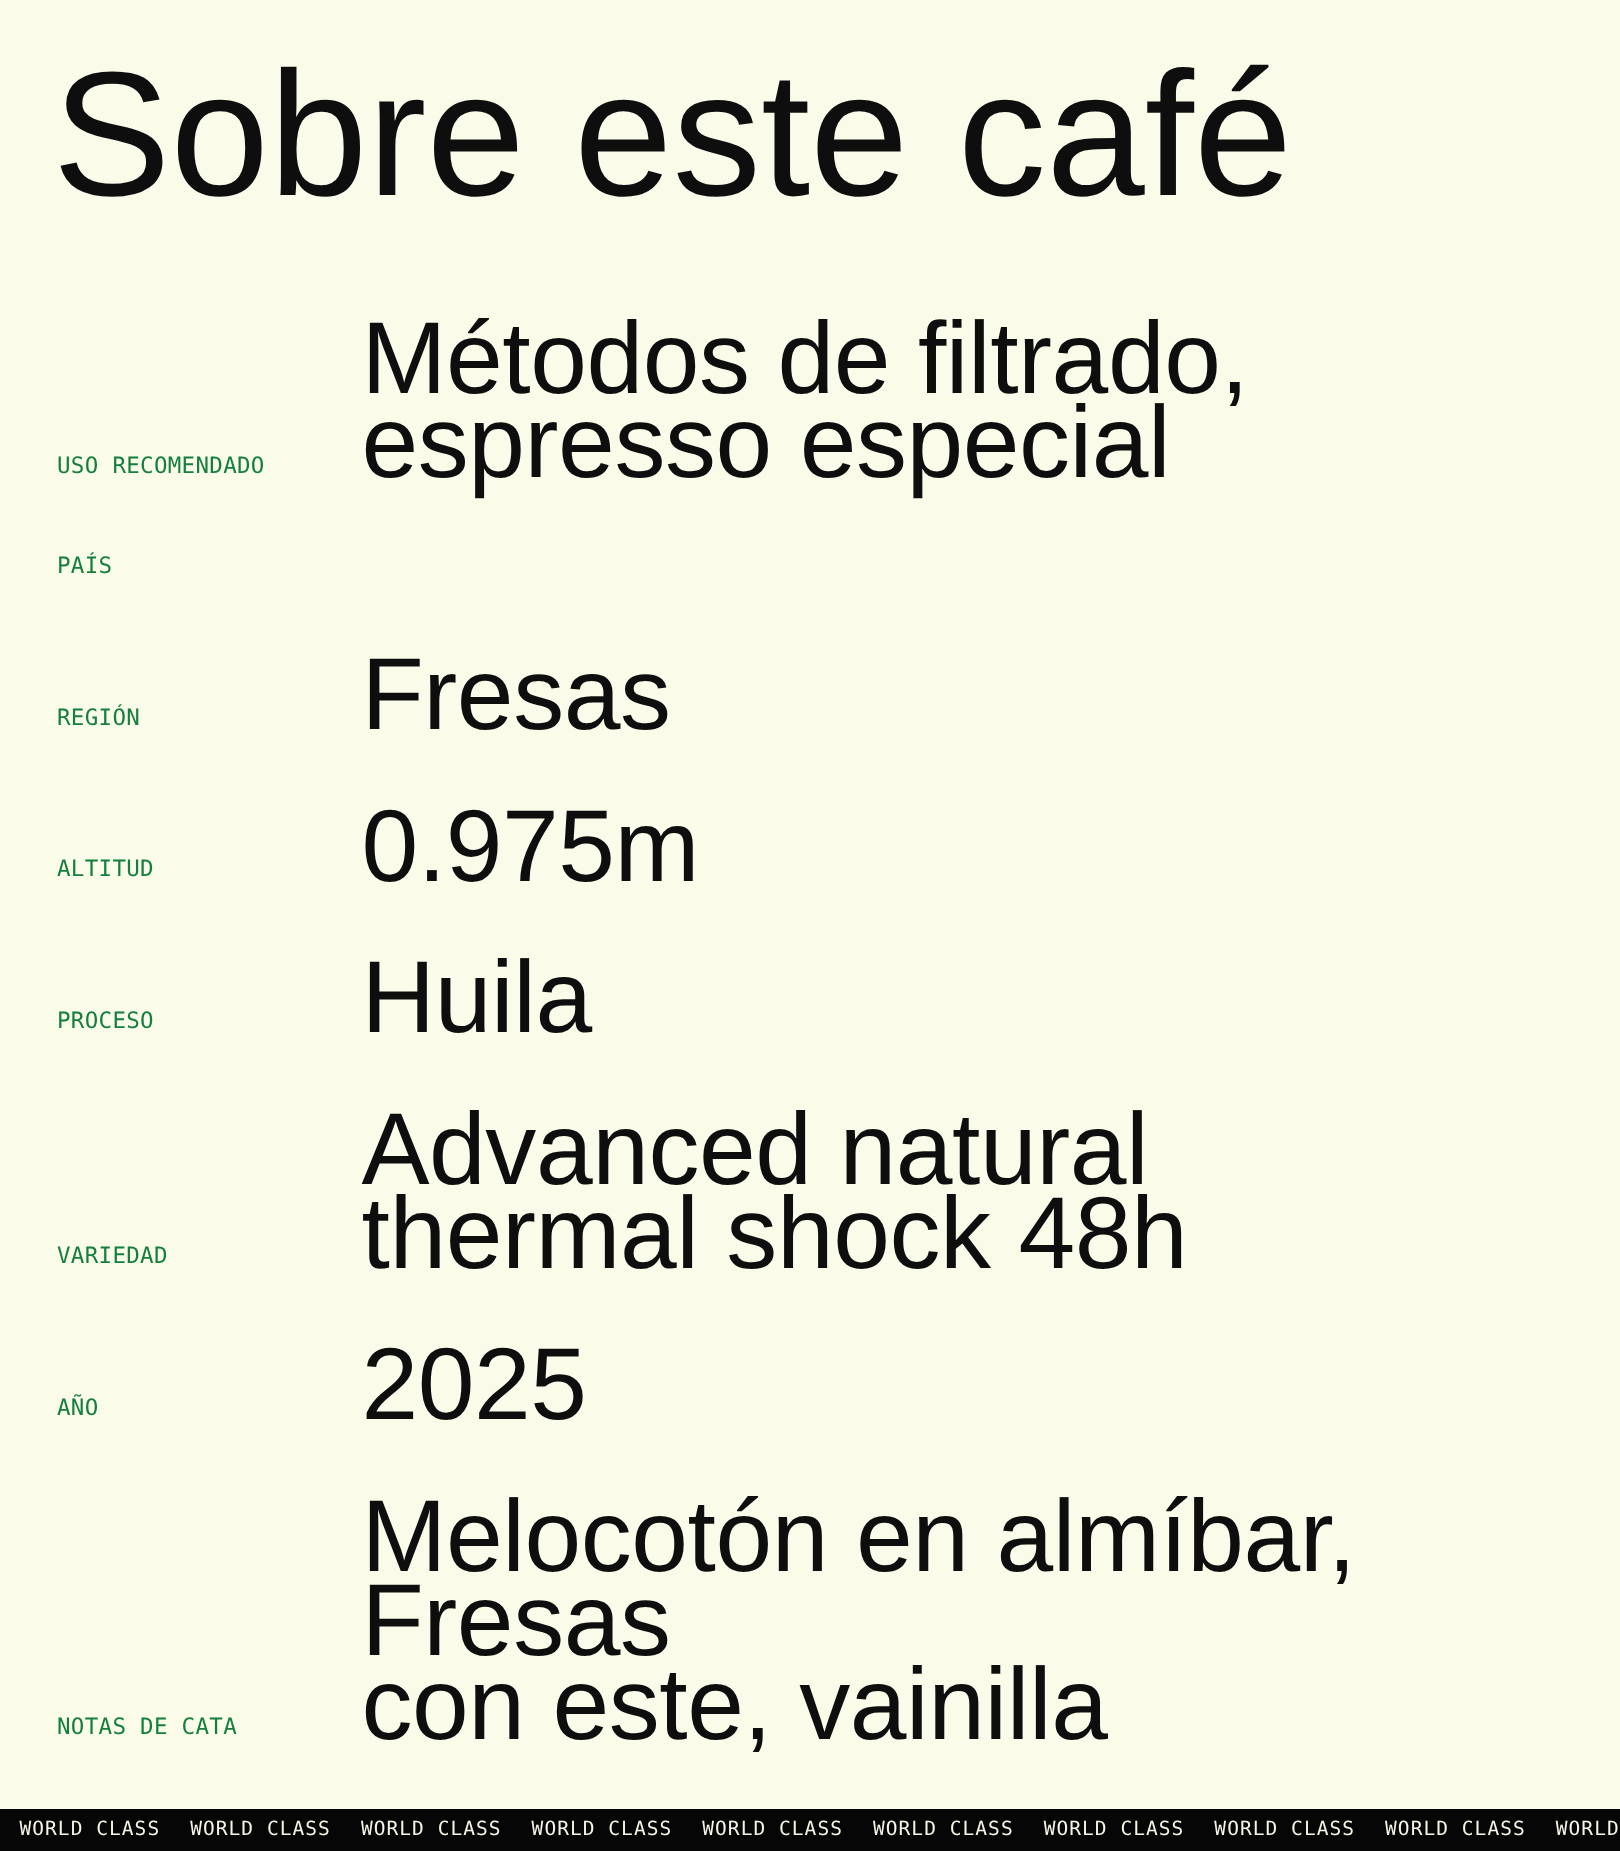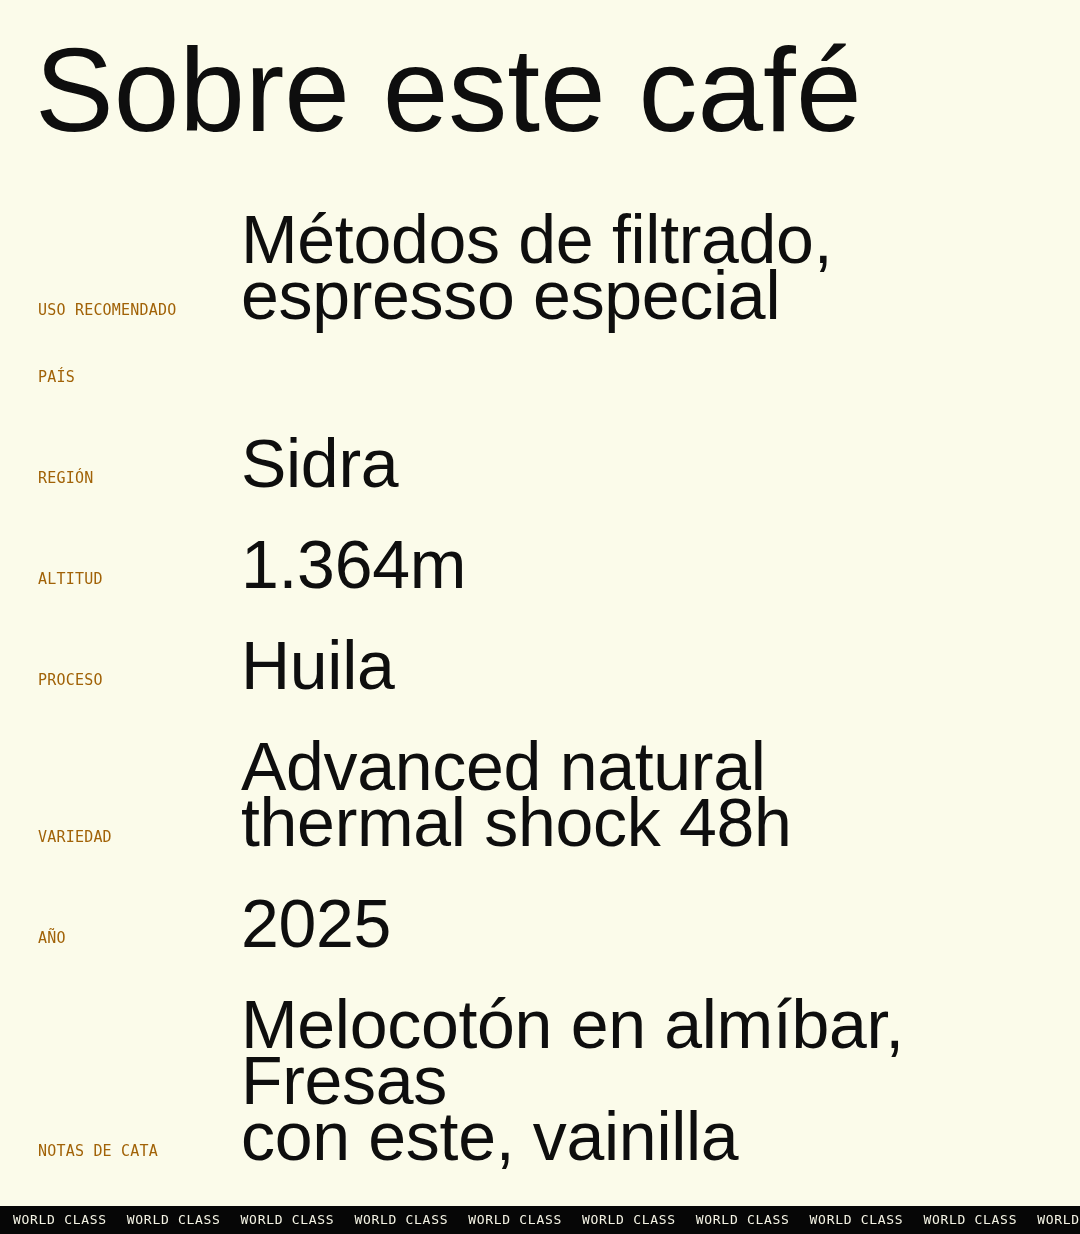--- a/index.html
+++ b/index.html
@@ -33,21 +33,21 @@
     margin-bottom: 45px;
   }
   .detail-label {
     width: 203px;
     flex-shrink: 0;
     font-family: "DejaVu Sans Mono", monospace;
     font-size: 15px;
     line-height: 18px;
     letter-spacing: 0.2px;
     padding-bottom: 4px;
-    color: #a16207;
+    color: #15803d;
     white-space: nowrap;
   }
   .detail-value {
     font-size: 68px;
     line-height: 56px;
     letter-spacing: -0.3px;
     white-space: pre-line;
   }
   .marquee-bar {
     position: absolute;
@@ -85,26 +85,26 @@
     <div class="detail-value">Métodos de filtrado,
 espresso especial</div>
   </div>
 
   <div class="detail-row">
     <div class="detail-label">PAÍS</div>
   </div>
 
   <div class="detail-row">
     <div class="detail-label">REGIÓN</div>
-    <div class="detail-value">Sidra</div>
+    <div class="detail-value">Fresas</div>
   </div>
 
   <div class="detail-row">
     <div class="detail-label">ALTITUD</div>
-    <div class="detail-value">1.364m</div>
+    <div class="detail-value">0.975m</div>
   </div>
 
 
   <div class="detail-row">
     <div class="detail-label">PROCESO</div>
     <div class="detail-value">Huila</div>
   </div>
 
   <div class="detail-row">
     <div class="detail-label">VARIEDAD</div>

